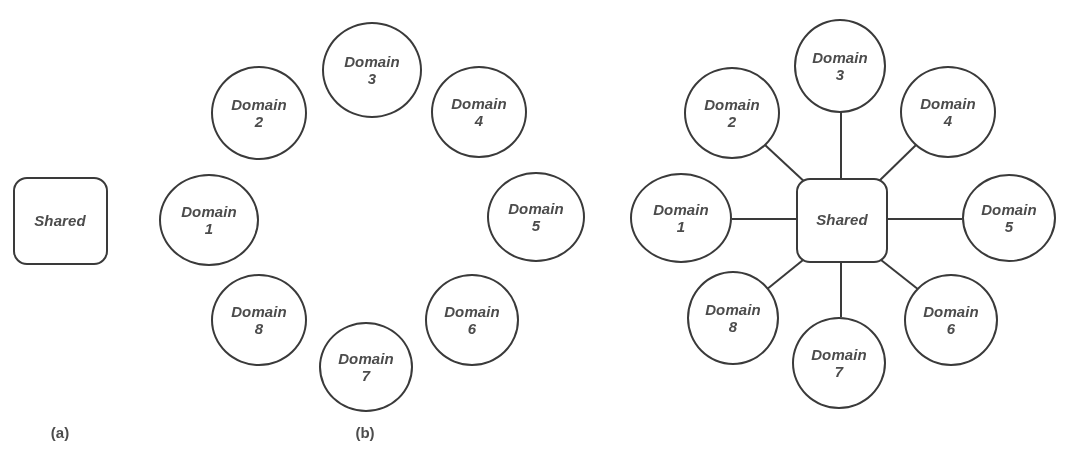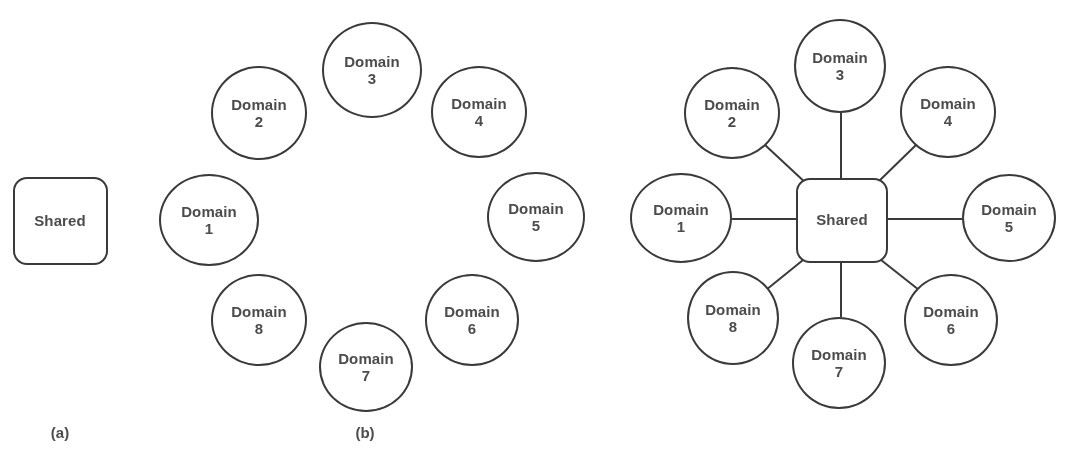--- a/index.html
+++ b/index.html
@@ -35,20 +35,21 @@
     font-weight: bold;
     font-size: 15px;
     line-height: 1.15;
     text-align: center;
     display: flex;
     flex-direction: column;
     align-items: center;
     justify-content: center;
     z-index: 3;
     letter-spacing: 0.1px;
+    font-style: italic;
   }
   .node.circle { border-radius: 50%; }
   .node.rounded-box { border-radius: 14px; }
 
   .node .lbl-top { display: block; }
   .node .lbl-num { display: block; }
 
   .edge-layer {
     position: absolute;
     left: 0;

